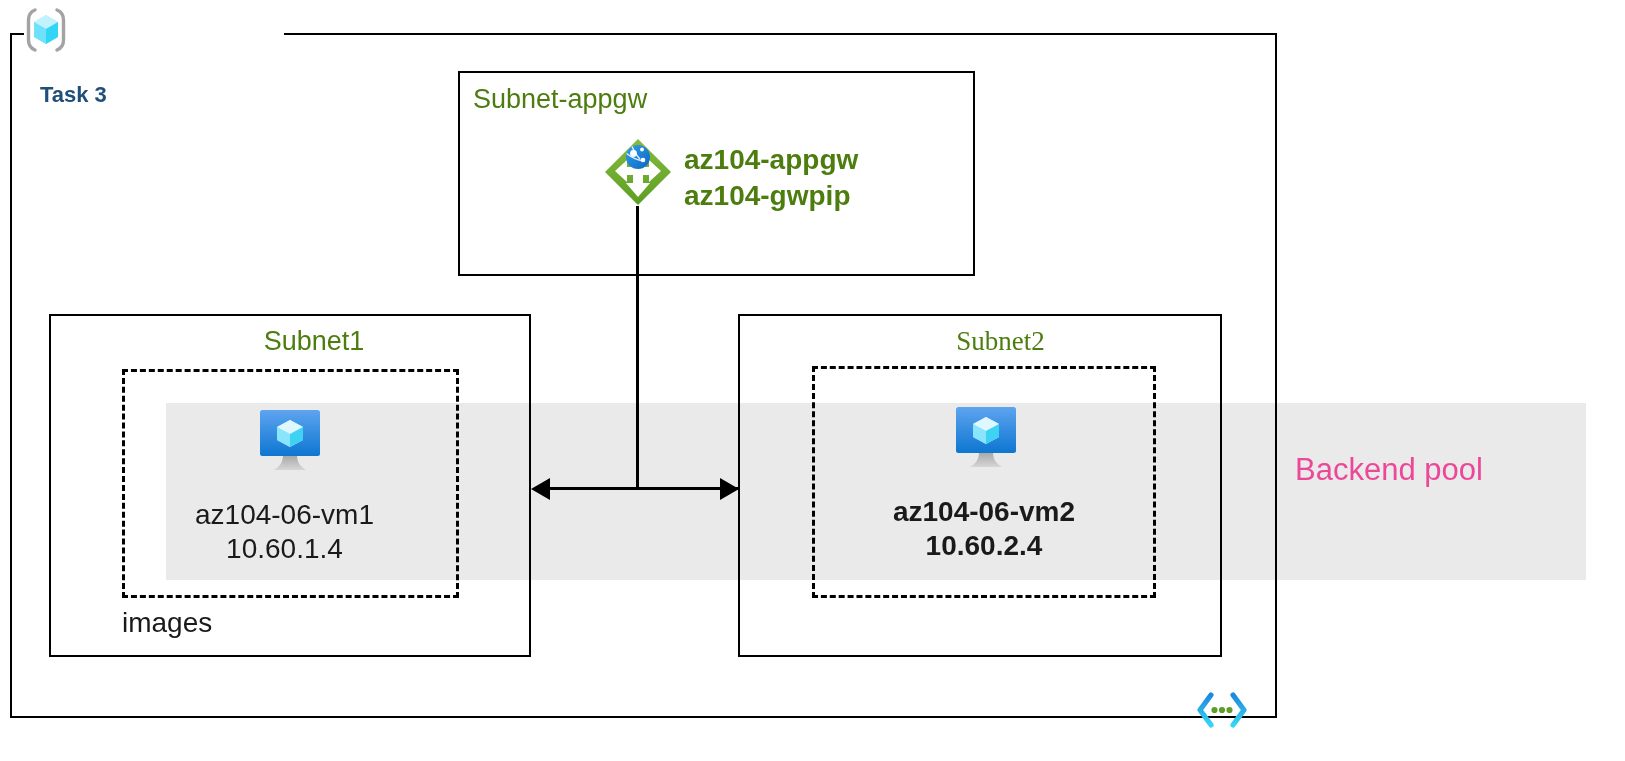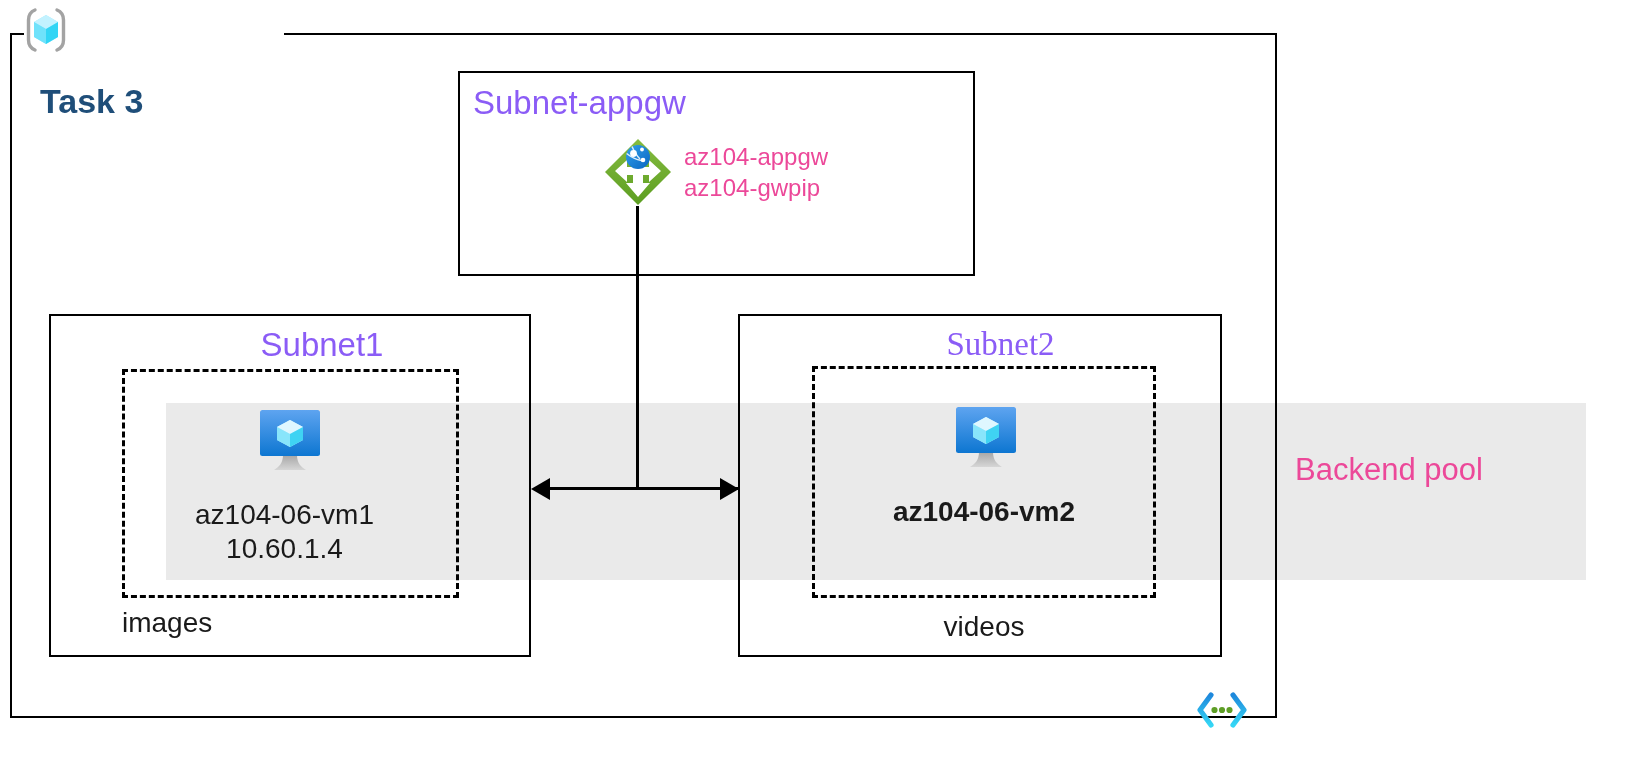--- a/index.html
+++ b/index.html
@@ -38,33 +38,33 @@
 
   .rg-icon{ left:22px; top:6px; width:48px; height:48px; }
   .rg-title{
     left:84px; top:13px;
     font-size:29px; color:#1a1a1a; white-space:nowrap;
   }
 
   
   .task-label{
     left:40px; top:82px;
-    font-size:34px; font-weight:bold; color:#1F4E79;
+    font-size:22px; font-weight:bold; color:#1F4E79;
     white-space:nowrap;
   }
 
   
   .subnet-box{ border:2px solid #000000; background:transparent; box-sizing:border-box; }
   .subnet-appgw{ left:458px; top:71px; width:517px; height:205px; }
   .subnet1{ left:49px;  top:314px; width:482px; height:343px; }
   .subnet2{ left:738px; top:314px; width:484px; height:343px; }
 
-  .subnet-title{ font-size:33px; color:#8b5cf6; white-space:nowrap; line-height:1; }
+  .subnet-title{ font-size:27px; color:#4d7c0f; white-space:nowrap; line-height:1; }
   .appgw-title{ left:473px; top:86px; }
-  .s1-title{ left:49px; top:328px; width:530px; text-align:center;padding-left:8px; }
+  .s1-title{ left:49px; top:328px; width:530px; text-align:center; }
   .s2-title{ left:738px; top:328px; width:525px; text-align:center;font-family:Liberation Serif, serif; }
 
   
   .dashed-box{ border:3px dashed #000000; box-sizing:border-box; background:transparent; }
   .dash1{ left:122px; top:369px; width:337px; height:229px; }
   .dash2{ left:812px; top:366px; width:344px; height:232px; }
 
   .group-caption{ font-size:28px; color:#1a1a1a; white-space:nowrap; line-height:1; }
   .cap1{ left:122px; top:609px; width:337px; text-align:left; }
   .cap2{ left:812px; top:613px; width:344px; text-align:center; }
@@ -78,21 +78,21 @@
     font-size:28px; color:#1a1a1a; line-height:1.22; text-align:center;
     white-space:nowrap;
   }
   .vm1-text{ left:116px; top:498px; width:337px; }
   .vm2-text{ left:812px; top:495px; width:344px;font-weight:bold; }
 
   
   .appgw-icon{ left:602px; top:136px; width:72px; height:72px; }
   .appgw-text{
     left:684px; top:142px;
-    font-size:24px; color:#ec4899; line-height:1.28; white-space:nowrap;
+    font-size:28px; color:#4d7c0f; line-height:1.28; white-space:nowrap;font-weight:bold;
   }
 
   
   .conn{ background:#000000; }
   .conn-vert{ left:636px; top:206px; width:3px; height:283px; }
   .conn-horiz{ left:535px; top:487px; width:204px; height:3px; }
   .arrow-head{ width:0; height:0; }
   .arrow-left{
     left:531px; top:478px;
     border-top:11px solid transparent;
@@ -230,23 +230,23 @@
       <rect x="7" y="5" width="60" height="46" rx="2.5" fill="url(#vmScreen2)"></rect>
       <polygon points="37,15 50,22 50,35 37,42 24,35 24,22" fill="#B9ECFF"></polygon>
       <polygon points="37,15 50,22 37,29 24,22" fill="#DFF7FF"></polygon>
       <polygon points="37,29 50,22 50,35 37,42" fill="#3FD3F3"></polygon>
       <polygon points="37,29 24,22 24,35 37,42" fill="#88E5FB"></polygon>
     </svg>
   </div>
 
   <div class="abs vm-text vm2-text">
     <div>az104-06-vm2</div>
-  </div>
-
-  <div class="abs group-caption cap2">videos</div>
+    <div>10.60.2.4</div>
+  </div>
+
 
   <div class="abs script-icon">
     <svg viewBox="0 0 52 36" width="52" height="36" aria-hidden="true">
       <defs>
         <linearGradient id="brkGrad" x1="0" y1="0" x2="0" y2="1">
           <stop offset="0%" stop-color="#1E88DC"></stop>
           <stop offset="100%" stop-color="#35D6F5"></stop>
         </linearGradient>
       </defs>
       <path d="M15,3 L4,18 L15,33" fill="none" stroke="url(#brkGrad)" stroke-width="5.2" stroke-linecap="round" stroke-linejoin="round"></path>

